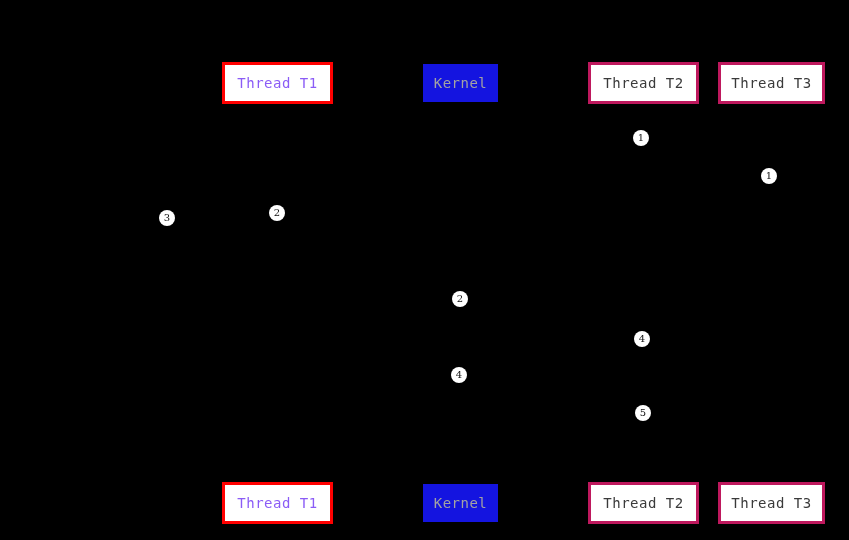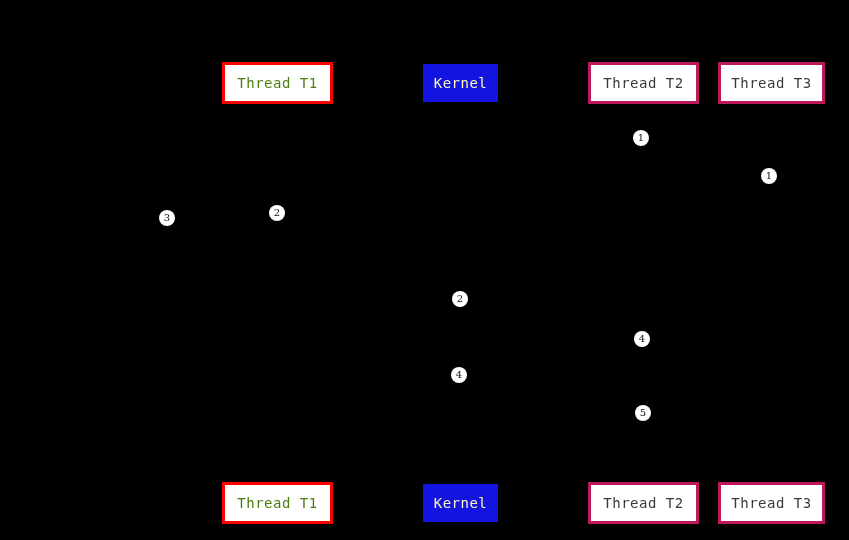--- a/index.html
+++ b/index.html
@@ -32,31 +32,31 @@
     align-items: center;
     justify-content: center;
     font-size: 14px;
     letter-spacing: 0.5px;
     white-space: nowrap;
     line-height: 1;
   }
   .participant.outline-red {
     background: #ffffff;
     border: 3px solid #ff0000;
-    color: #4d7c0f;
+    color: #8b5cf6;
   }
   .participant.outline-blue {
     background: #ffffff;
     border: 3px solid #be185d;
     color: #3a3a3a;
   }
   .participant.filled-blue {
     background: #1414e0;
     border: 0;
-    color: #fef9c3;
+    color: #a3a3a3;
   }
 
   
   .activation {
     position: absolute;
     width: 3px;
     height: 5px;
     background: #000000;
   }
 

